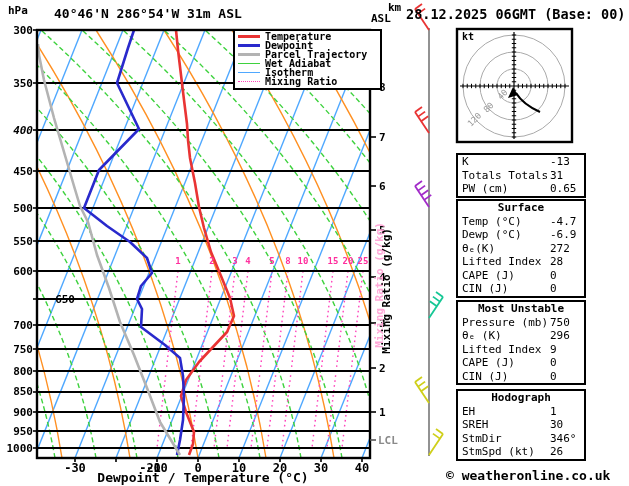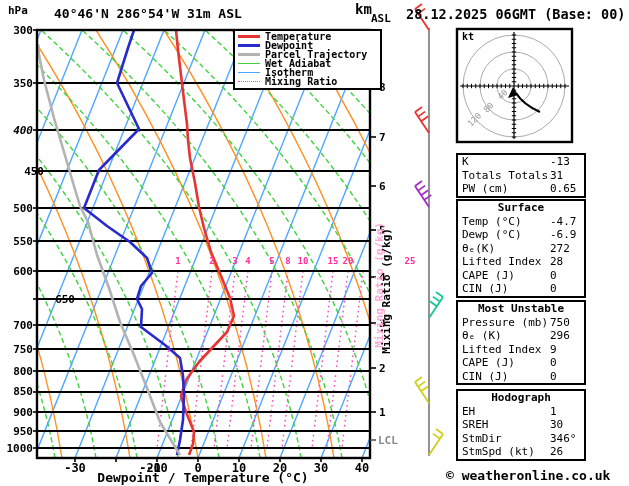--- a/index.html
+++ b/index.html
@@ -235,29 +235,29 @@
         <text x="501" y="100" fill="#999" font-size="8.5" font-family="DejaVu Sans Mono, monospace" transform="rotate(-45 501 100)">40</text>
         <text x="487" y="113" fill="#999" font-size="8.5" font-family="DejaVu Sans Mono, monospace" transform="rotate(-45 487 113)">80</text>
         <text x="471" y="127" fill="#999" font-size="8.5" font-family="DejaVu Sans Mono, monospace" transform="rotate(-45 471 127)">120</text>
         <path d="M540,112 C531,108 521,101 516,93" fill="none" stroke="#000" stroke-width="2.2"></path>
         <polygon points="513,87 508,98 518,95" fill="#000"></polygon>
       </g>
     </svg>
 
   <div class="abs b" style="left:8px;top:4px;font-size:11px;">hPa</div>
   <div class="abs b" style="left:54px;top:6px;font-size:13px;">40°46'N 286°54'W 31m ASL</div>
-  <div class="abs b" style="left:355px;top:1px;font-size:14px;">km</div>
+  <div class="abs b" style="left:388px;top:1px;font-size:11px;">km</div>
   <div class="abs b" style="left:371px;top:12px;font-size:11px;">ASL</div>
   <div class="abs b" style="left:406px;top:6px;font-size:13.5px;">28.12.2025 06GMT (Base: 00)</div>
 
   <div id="pressure-labels">
       <div class="plabel" style="left:0px;top:25px;">300</div>
       <div class="plabel" style="left:0px;top:78px;">350</div>
       <div class="plabel" style="left:0px;top:125px;font-style:italic;">400</div>
-      <div class="plabel" style="left:0px;top:166px;padding-left:11px;">450</div>
+      <div class="plabel" style="left:0px;top:166px;">450</div>
       <div class="plabel" style="left:0px;top:203px;">500</div>
       <div class="plabel" style="left:0px;top:236px;">550</div>
       <div class="plabel" style="left:0px;top:266px;">600</div>
       <div class="plabel" style="left:0px;top:294px;margin-left:42px;">650</div>
       <div class="plabel" style="left:0px;top:320px;">700</div>
       <div class="plabel" style="left:0px;top:344px;">750</div>
       <div class="plabel" style="left:0px;top:366px;">800</div>
       <div class="plabel" style="left:0px;top:386px;">850</div>
       <div class="plabel" style="left:0px;top:407px;">900</div>
       <div class="plabel" style="left:0px;top:426px;">950</div>
@@ -276,21 +276,21 @@
   <div id="mix-labels">
       <div class="mixlabel" style="left:178px;top:257px;">1</div>
       <div class="mixlabel" style="left:212px;top:257px;">2</div>
       <div class="mixlabel" style="left:235px;top:257px;">3</div>
       <div class="mixlabel" style="left:248px;top:257px;">4</div>
       <div class="mixlabel" style="left:272px;top:257px;">5</div>
       <div class="mixlabel" style="left:288px;top:257px;">8</div>
       <div class="mixlabel" style="left:303px;top:257px;">10</div>
       <div class="mixlabel" style="left:333px;top:257px;">15</div>
       <div class="mixlabel" style="left:348px;top:257px;">20</div>
-      <div class="mixlabel" style="left:363px;top:257px;margin-left:47px;">25</div>
+      <div class="mixlabel" style="left:363px;top:257px;">25</div>
     </div>
   <div id="temp-labels">
       <div class="ticklabel" style="left:75px;top:462px;">-30</div>
       <div class="ticklabel" style="left:116px;top:462px;margin-left:34px;">-20</div>
       <div class="ticklabel" style="left:157px;top:462px;">-10</div>
       <div class="ticklabel" style="left:198px;top:462px;">0</div>
       <div class="ticklabel" style="left:239px;top:462px;">10</div>
       <div class="ticklabel" style="left:280px;top:462px;">20</div>
       <div class="ticklabel" style="left:321px;top:462px;">30</div>
       <div class="ticklabel" style="left:362px;top:462px;">40</div>

